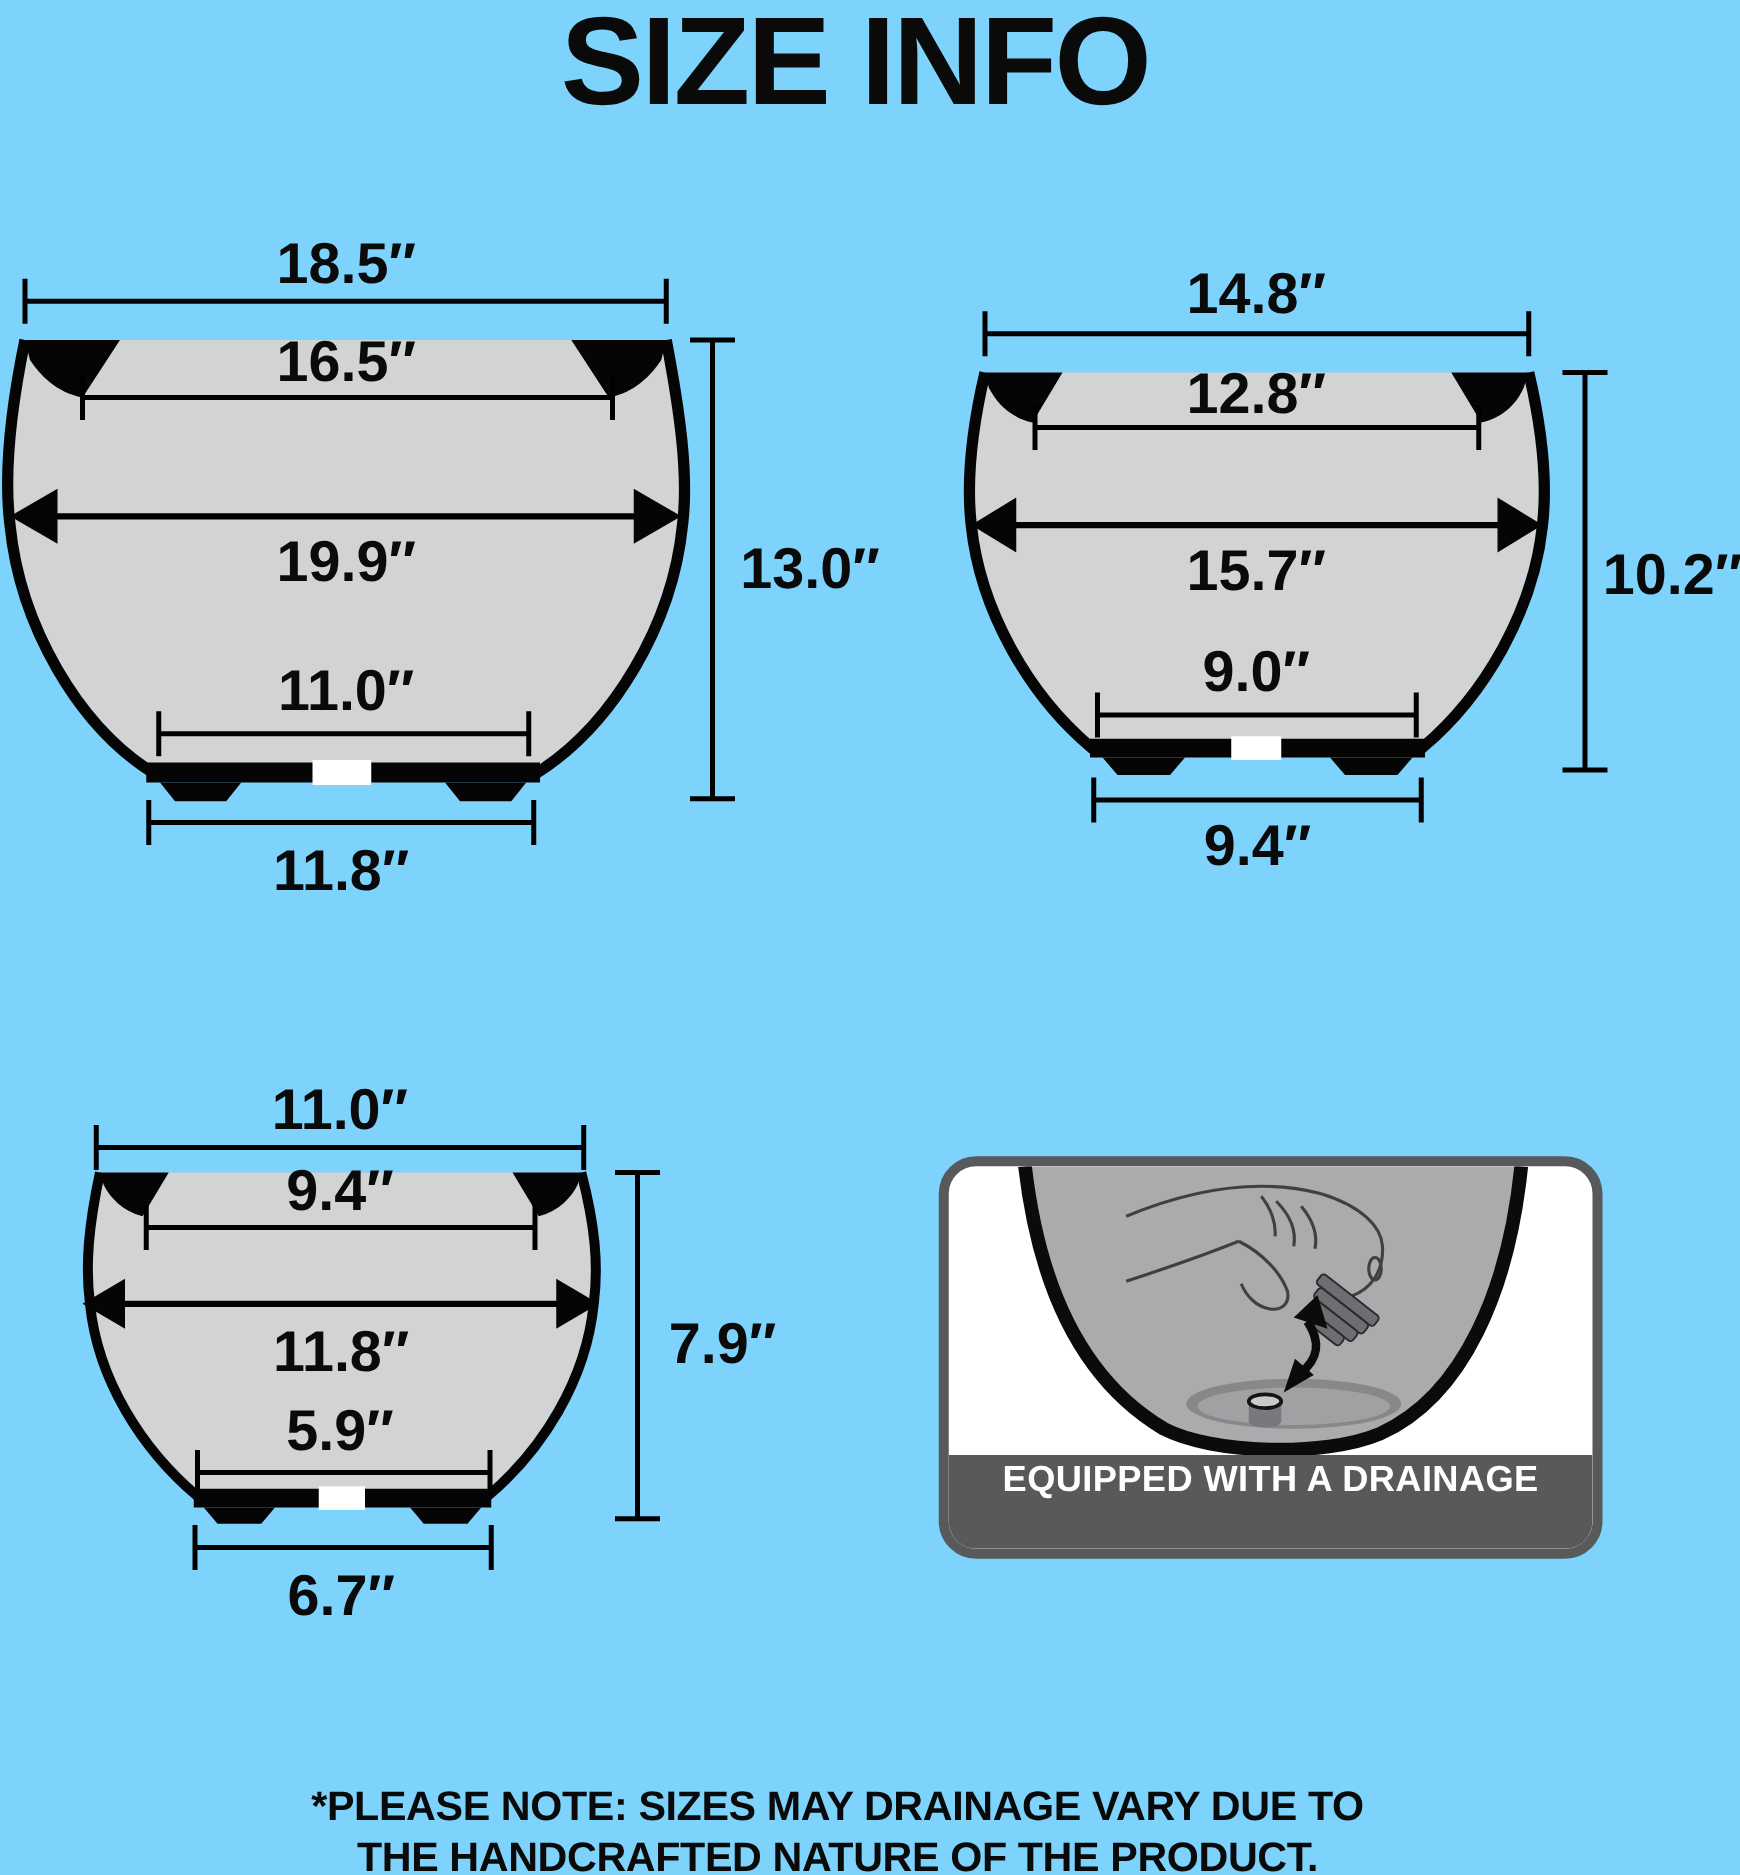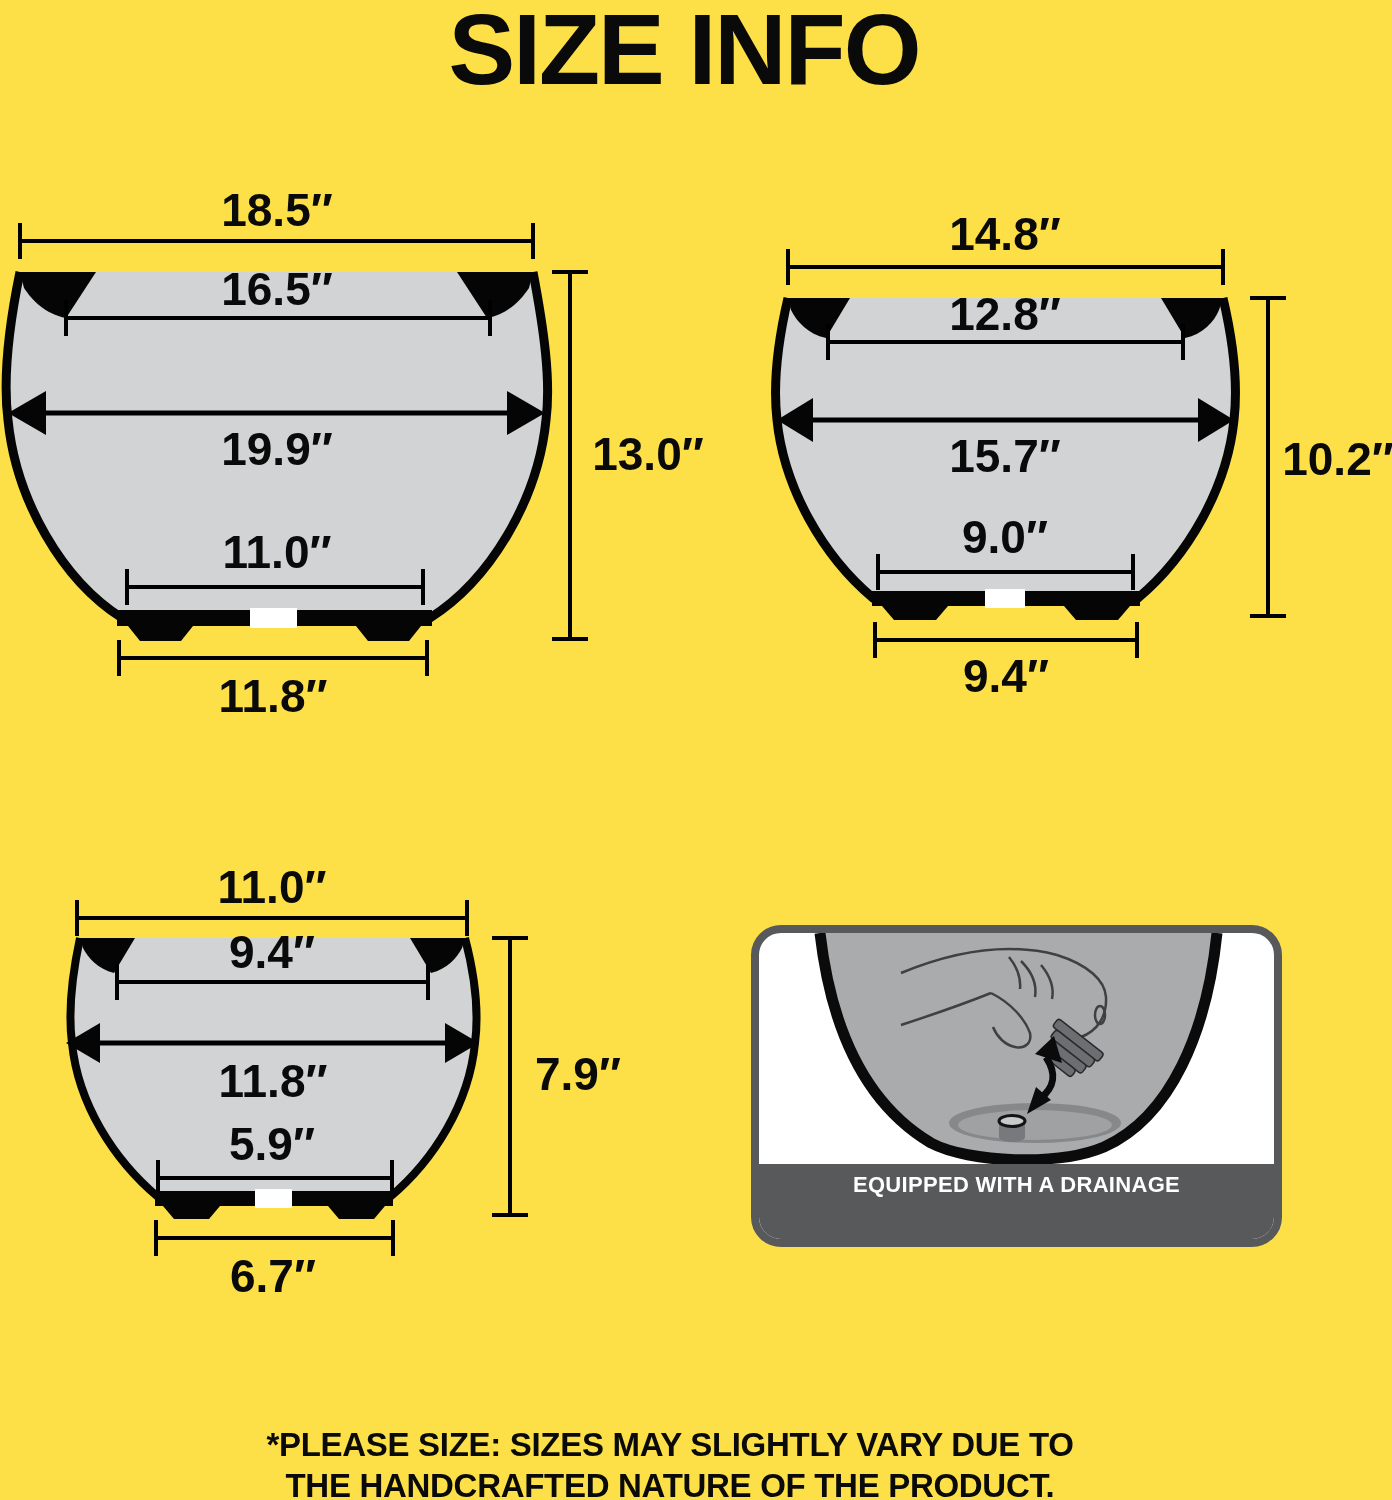--- a/index.html
+++ b/index.html
@@ -1,33 +1,33 @@
 <!DOCTYPE html>
 <html><head>
 <meta charset="utf-8">
 <style>
   html,body{margin:0;padding:0;background:#fff;}
-  .canvas{position:relative;width:1392px;height:1500px;background:#fde047;overflow:hidden;
+  .canvas{position:relative;width:1392px;height:1500px;background:#7dd3fc;overflow:hidden;
           font-family:"Liberation Sans","DejaVu Sans",sans-serif;}
   .title{position:absolute;top:-4px;left:0;width:1368px;text-align:center;
          font-size:100px;line-height:106px;font-weight:800;letter-spacing:-2px;color:#0a0a0a;}
   svg.diagram{position:absolute;left:0;top:0;width:1392px;height:1500px;}
   .dl{stroke:#000;stroke-width:4;fill:none;}
   .al{stroke:#000;stroke-width:5;fill:none;}
   .potfill{fill:#d1d3d4;}
   .potwall{stroke:#050505;fill:none;stroke-width:9;}
   .blk{fill:#050505;}
   .wht{fill:#ffffff;}
   text.dim{font-family:"Liberation Sans","DejaVu Sans",sans-serif;font-size:46px;font-weight:700;
            fill:#0a0a0a;text-anchor:middle;}
   .callout{position:absolute;left:751px;top:925px;width:531px;height:322px;box-sizing:border-box;
            border:8px solid #58595b;border-radius:30px;background:#fff;overflow:hidden;}
   .callout svg{position:absolute;left:0;top:0;width:515px;height:306px;}
   .caption{position:absolute;left:0;bottom:0;width:515px;height:72px;background:#58595b;
-           color:#fff;text-align:center;font-weight:700;font-size:22px;line-height:35px;
+           color:#fff;text-align:center;font-weight:700;font-size:29px;line-height:35px;
            padding-top:3px;letter-spacing:0.3px;}
   .footnote{position:absolute;top:1424px;left:0;width:1340px;text-align:center;
             font-size:33px;line-height:41px;font-weight:700;color:#0a0a0a;letter-spacing:-0.3px;}
 </style>
 </head>
 <body>
 
 <div class="canvas">
 
   <div class="title">SIZE INFO</div>
@@ -209,17 +209,17 @@
         <polygon points="295,103 303,130 276,121" fill="#0b0b0b"></polygon>
         <polygon points="268,181 292,167 277,154" fill="#0b0b0b"></polygon>
       </g>
     </svg>
     <div class="caption">
       <div>EQUIPPED WITH A DRAINAGE</div>
     </div>
   </div>
 
   <div class="footnote">
-    <div>*PLEASE SIZE: SIZES MAY SLIGHTLY VARY DUE TO</div>
+    <div>*PLEASE NOTE: SIZES MAY DRAINAGE VARY DUE TO</div>
     <div>THE HANDCRAFTED NATURE OF THE PRODUCT.</div>
   </div>
 
 </div>
 
 </body></html>

